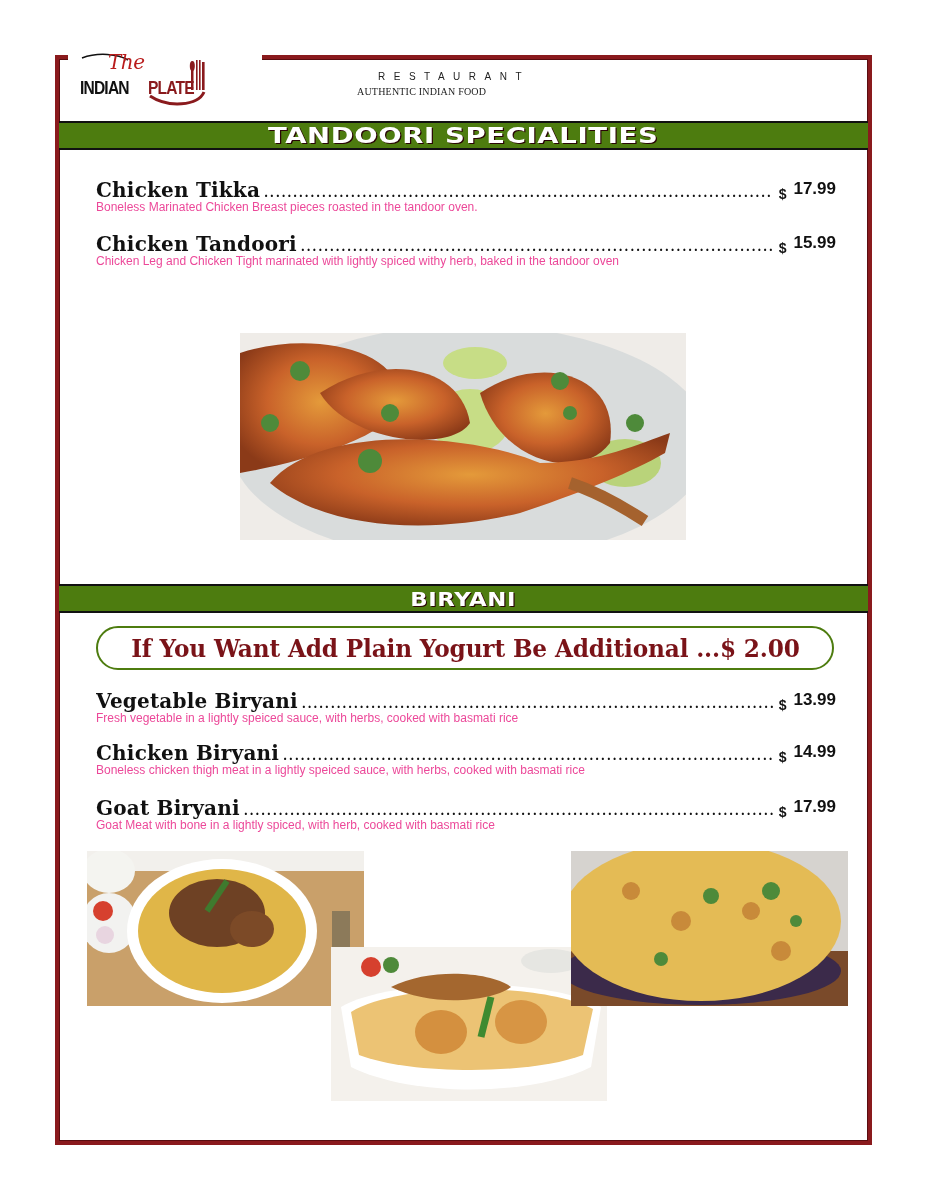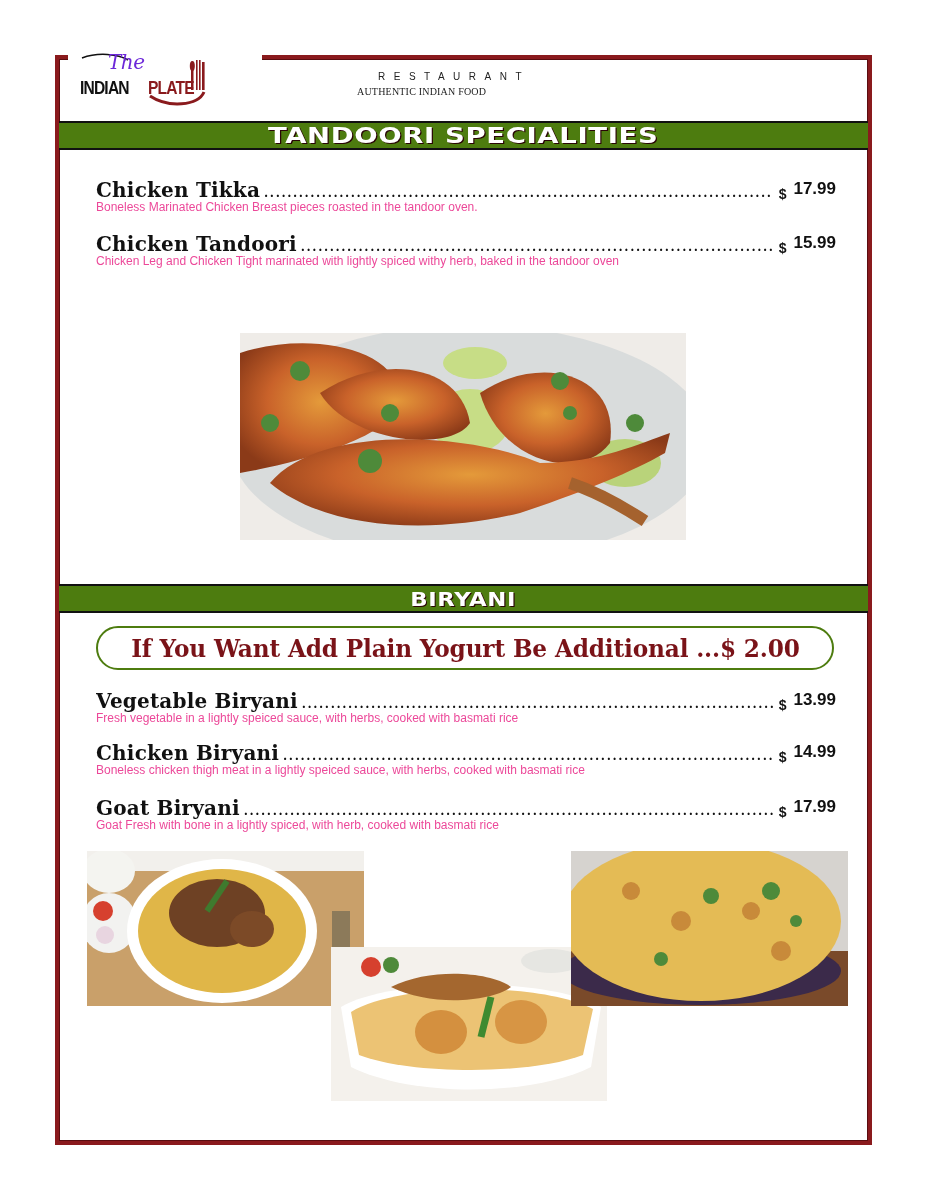--- a/index.html
+++ b/index.html
@@ -13,21 +13,21 @@
     box-shadow: inset 0 0 0 1px #5a0d10;
   }
   .frame-gap {
     position: absolute; left: 68px; top: 50px; width: 194px; height: 12px; background: #fff;
   }
 
   
   .logo { position: absolute; left: 78px; top: 50px; width: 135px; height: 60px; }
   .logo .the {
     position: absolute; left: 30px; top: 0px;
-    font-family: "DejaVu Serif", serif; font-style: italic; font-size: 20px; color: #6d28d9;
+    font-family: "DejaVu Serif", serif; font-style: italic; font-size: 20px; color: #b91c1c;
     letter-spacing: -0.5px;
   }
   .logo .indian {
     position: absolute; left: 2px; top: 27px;
     font-family: "Liberation Sans", sans-serif; font-weight: bold; font-size: 19px; color: #111;
     letter-spacing: -1px; transform: scaleX(0.82); transform-origin: left;
   }
   .logo .plate {
     position: absolute; left: 70px; top: 27px;
     font-family: "Liberation Sans", sans-serif; font-weight: bold; font-size: 19px; color: #8a1a1d;
@@ -204,21 +204,21 @@
   <div class="desc">Boneless chicken thigh meat in a lightly speiced sauce, with herbs, cooked with basmati rice</div>
 </div>
 
 <div class="item" style="top:796px;">
   <div class="row">
     <span class="name">Goat Biryani</span>
     <span class="dots"></span>
     <span class="cur">$</span>
     <span class="price">17.99</span>
   </div>
-  <div class="desc">Goat Fresh with bone in a lightly spiced, with herb, cooked with basmati rice</div>
+  <div class="desc">Goat Meat with bone in a lightly spiced, with herb, cooked with basmati rice</div>
 </div>
 
 <div class="photo" style="left:87px; top:851px; width:277px; height:155px;">
   <svg width="277" height="155" viewBox="0 0 277 155">
     <rect width="277" height="155" fill="#c9a06a"></rect>
     <rect x="0" y="0" width="277" height="20" fill="#f2f0ec"></rect>
     <ellipse cx="22" cy="20" rx="26" ry="22" fill="#f4f4f0"></ellipse>
     <ellipse cx="22" cy="72" rx="28" ry="30" fill="#f2f2f0"></ellipse>
     <circle cx="16" cy="60" r="10" fill="#d6402e"></circle>
     <circle cx="18" cy="84" r="9" fill="#e8d5e0"></circle>

